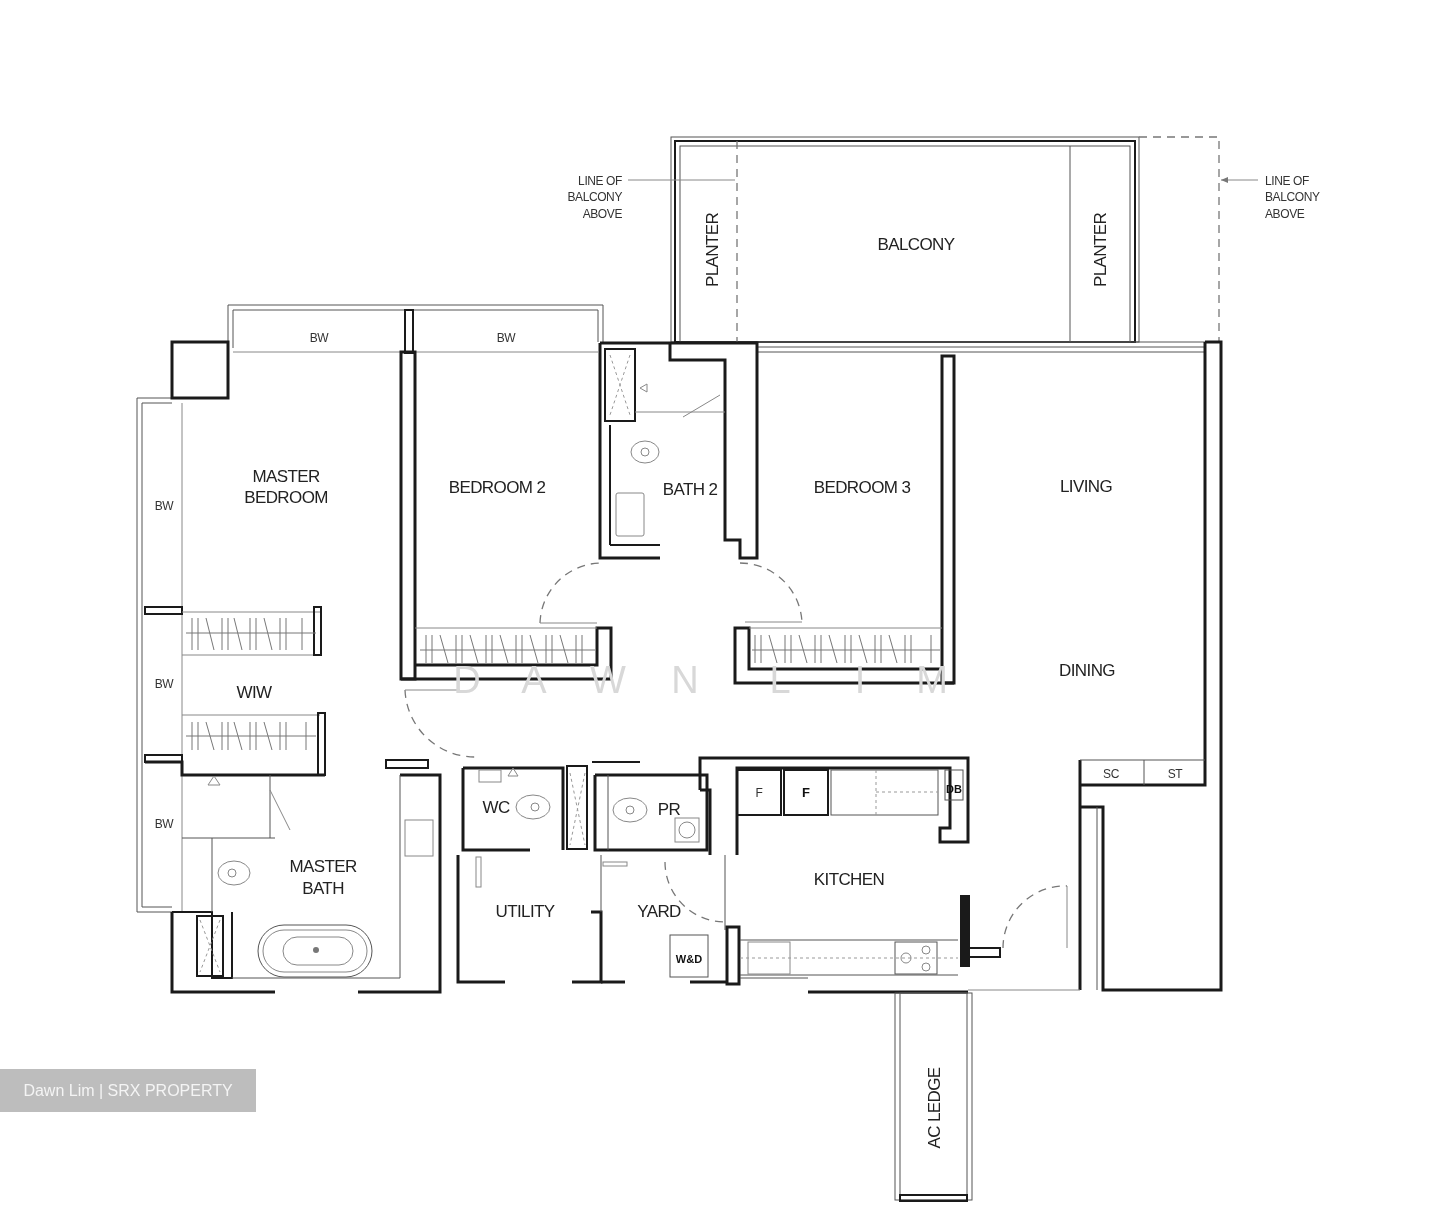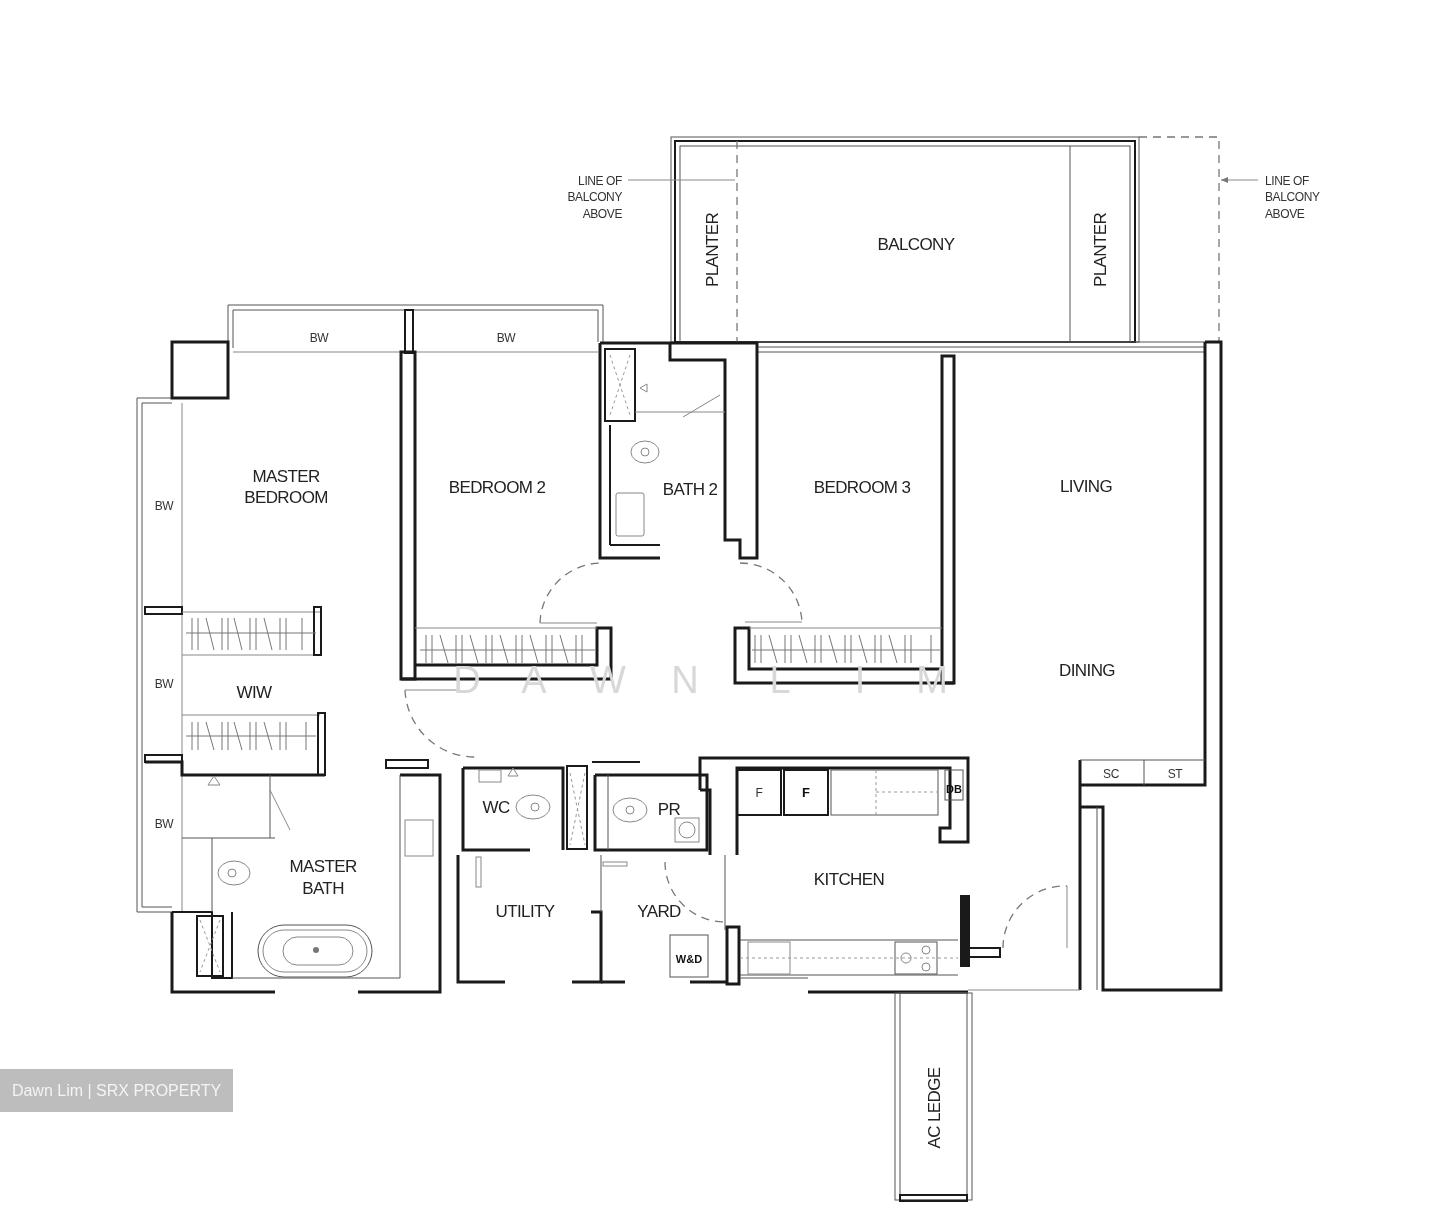--- a/index.html
+++ b/index.html
@@ -17,21 +17,21 @@
            text-anchor: middle; letter-spacing: -0.6px; }
     .lbl-s { font-family: "Liberation Sans", sans-serif; font-size: 12px; fill: #333;
              text-anchor: middle; letter-spacing: -0.3px; }
     .lbl-note { font-family: "Liberation Sans", sans-serif; font-size: 12px; fill: #333;
                 letter-spacing: -0.4px; }
     .lbl-b { font-family: "Liberation Sans", sans-serif; font-size: 11px; fill: #111;
              font-weight: bold; text-anchor: middle; }
     .wm { font-family: "Liberation Sans", sans-serif; font-size: 38px; fill: #d8d8d8;
           text-anchor: middle; }
     .credit {
-      position: absolute; left: 0; top: 1069px; width: 233px; height: 43px;
+      position: absolute; left: 0; top: 1069px; width: 256px; height: 43px;
       background: #bdbdbd; color: #f4f4f4; font-size: 16px;
       display: flex; align-items: center; justify-content: center;
       font-family: "Liberation Sans", sans-serif;
     }
   </style>
 </head>
 <body>
 
 <svg id="plan" width="1440" height="1213" viewBox="0 0 1440 1213">
 

